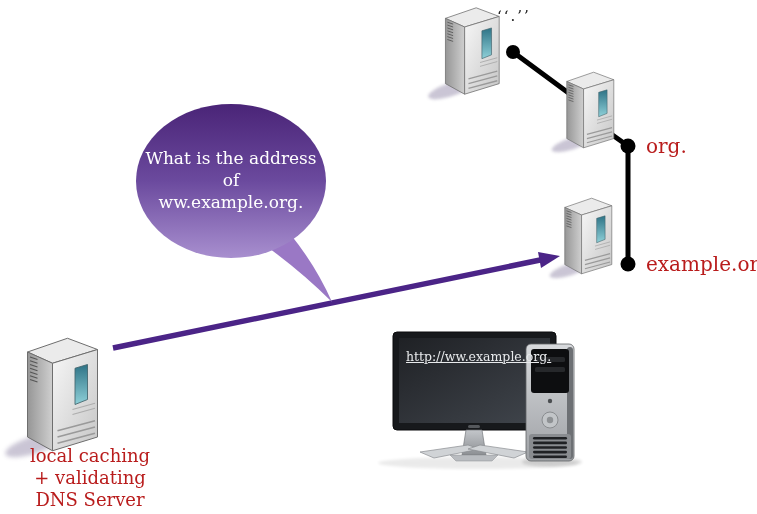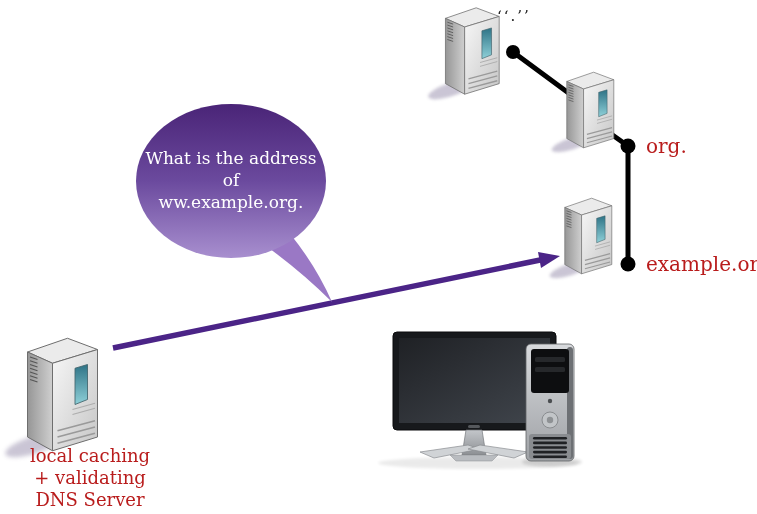--- a/index.html
+++ b/index.html
@@ -146,14 +146,15 @@
   <div class="label lbl-example">example.org.</div>
 
   <div class="label bubble-text">What is the address
 of
 ww.example.org.</div>
 
   <div class="label lbl-local">local caching
 + validating
 DNS Server</div>
 
+  <div class="label screen-url">http://ww.example.org.</div>
 
 </div>
 
 </body></html>

